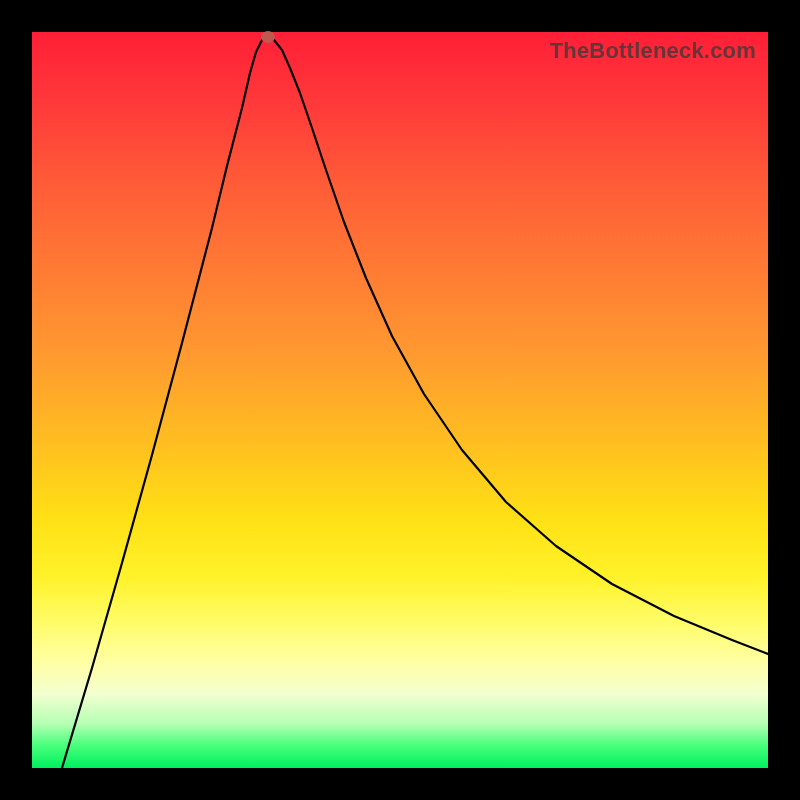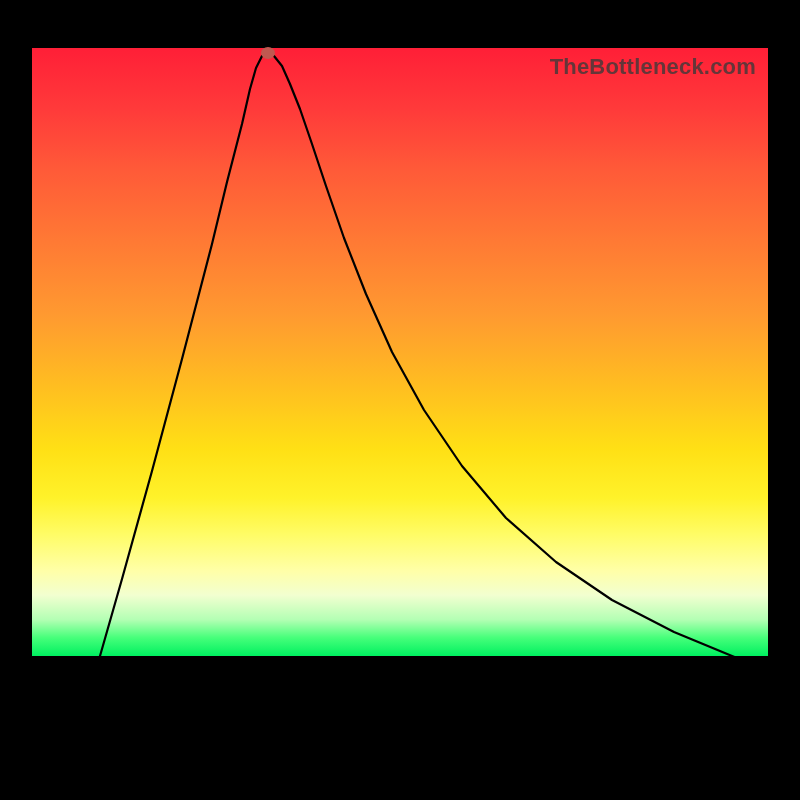--- a/index.html
+++ b/index.html
@@ -1,21 +1,21 @@
 <!DOCTYPE html>
 <html><head>
 <meta charset="utf-8">
 <style>
   * { margin: 0; padding: 0; box-sizing: border-box; }
   html, body { width: 800px; height: 800px; overflow: hidden; font-family: Arial, Helvetica, sans-serif; }
   .stage { position: relative; width: 800px; height: 800px; background: #000; }
   .plot {
     position: absolute;
-    left: 32px; top: 48px;
-    width: 736px; height: 608px;
+    left: 32px; top: 32px;
+    width: 736px; height: 736px;
     background: linear-gradient(to bottom,
       #ff1f37 0%,
       #ff3a3a 10%,
       #ff5a38 20%,
       #ff7a34 32%,
       #ff9a30 44%,
       #ffbf20 56%,
       #ffe015 66%,
       #fff22a 74%,
       #fffc66 80%,

